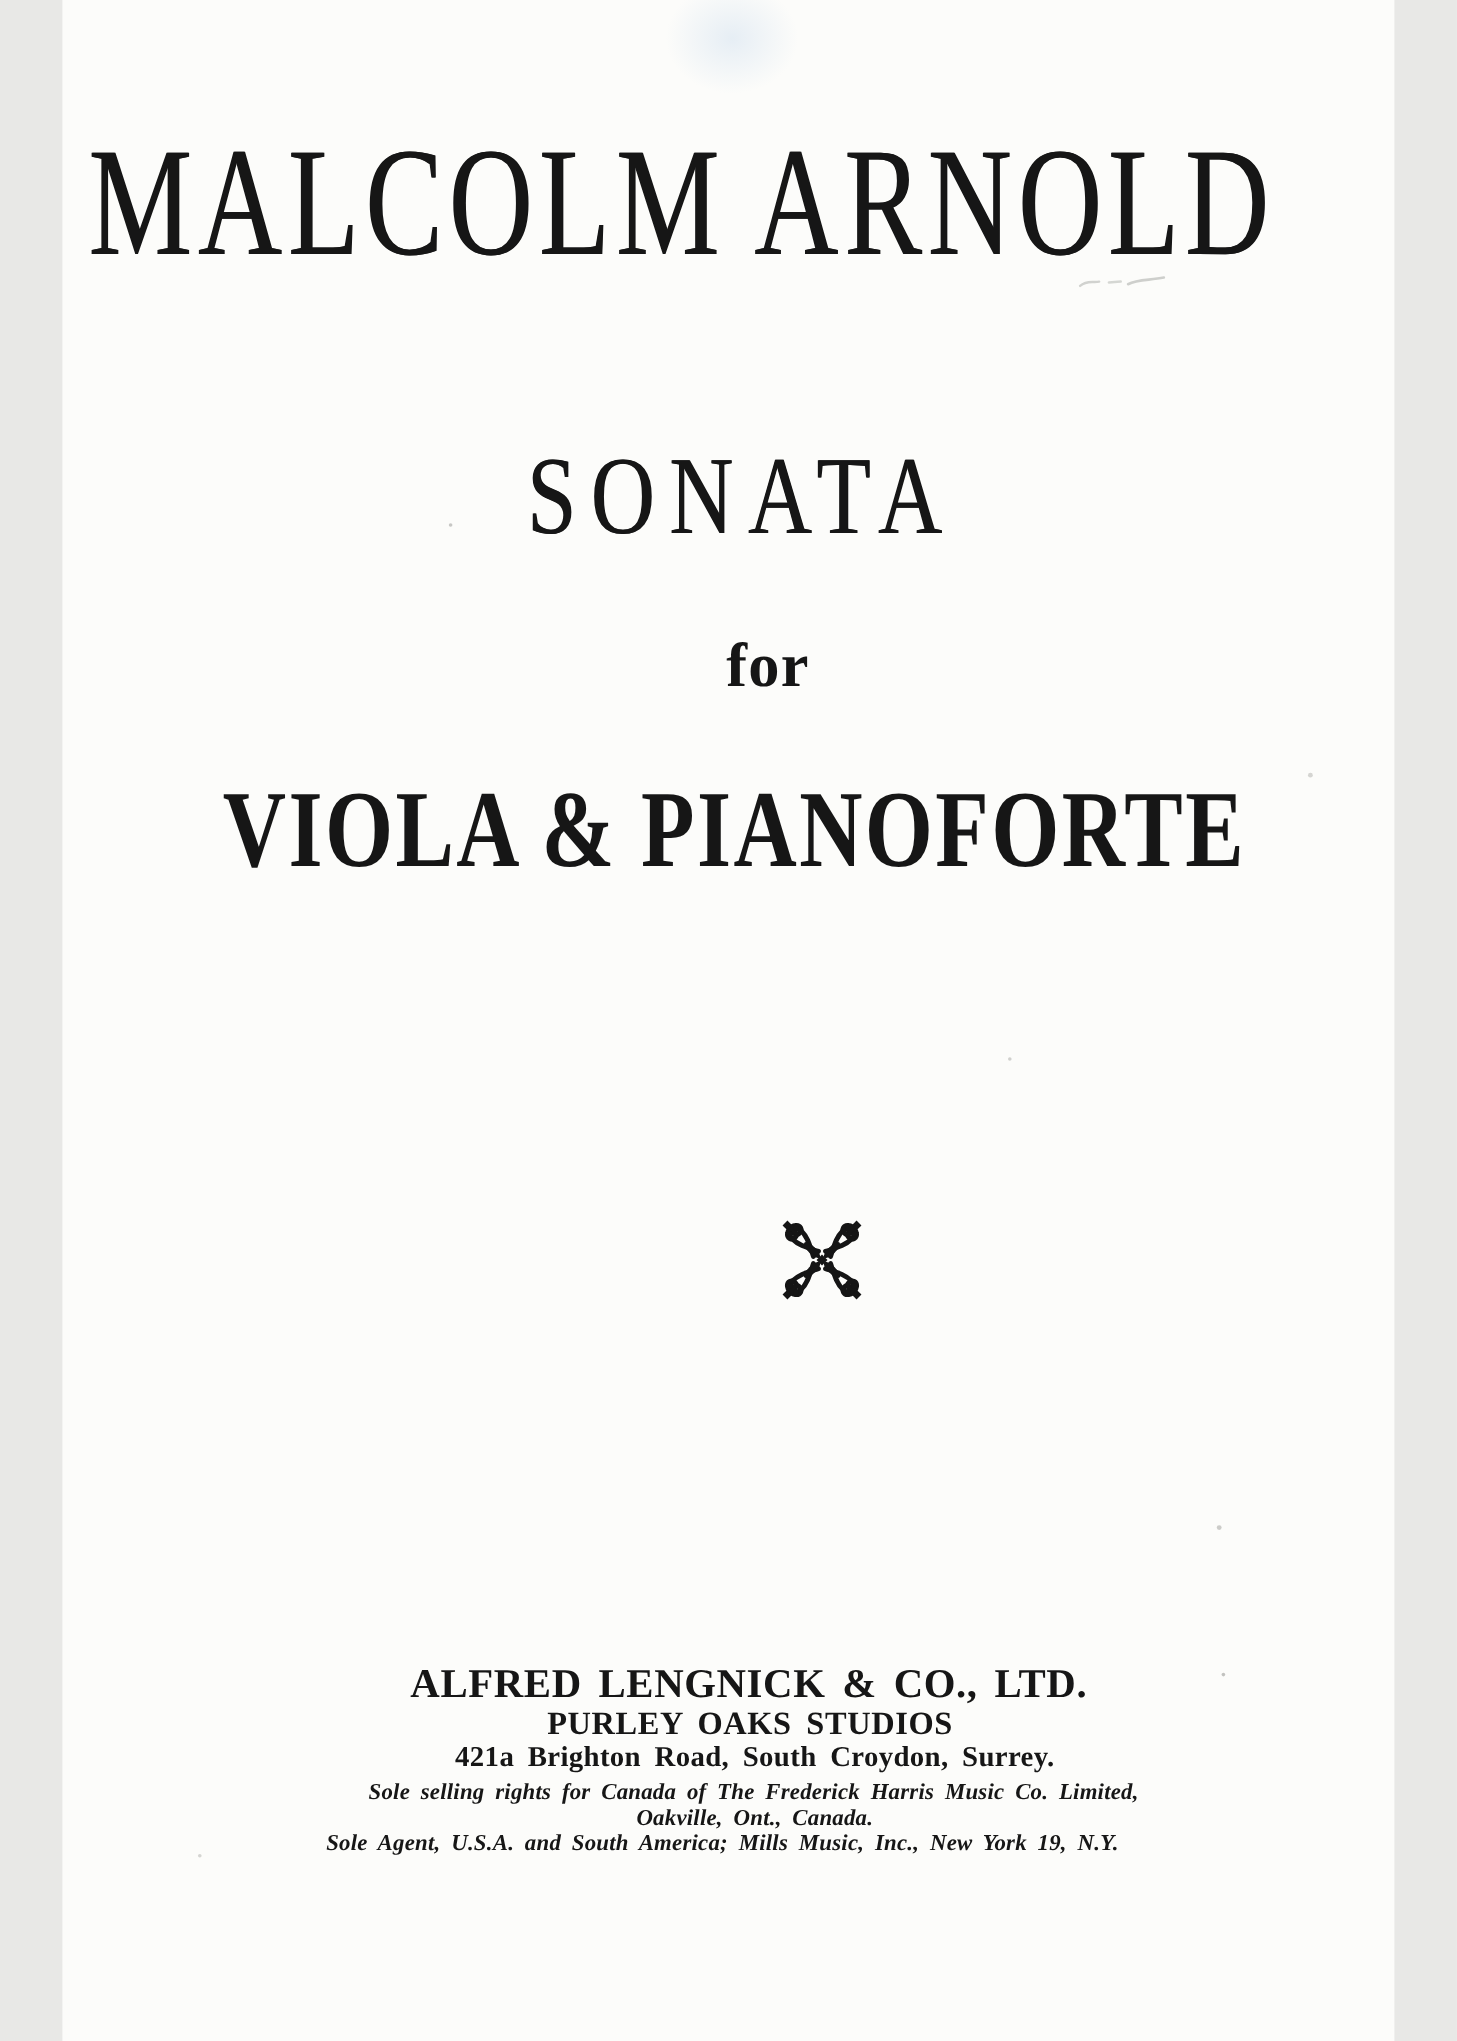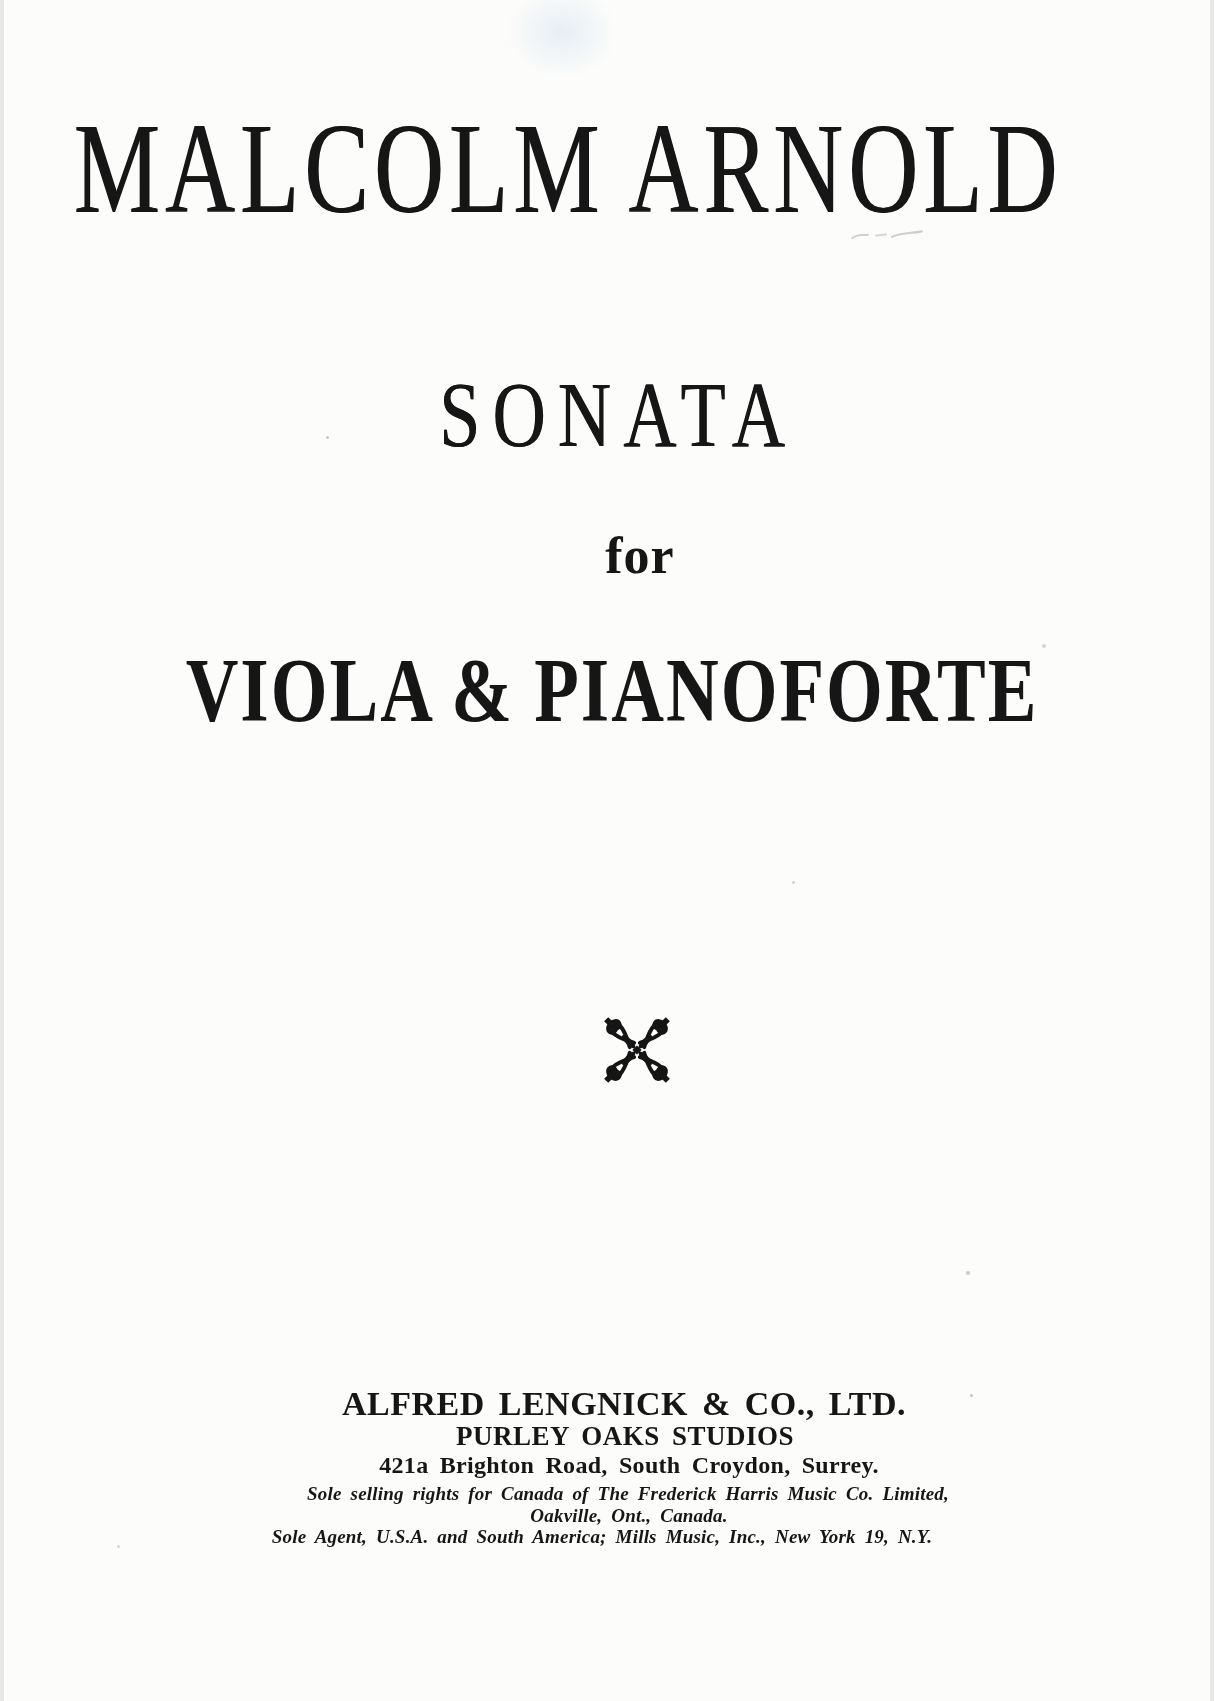--- a/index.html
+++ b/index.html
@@ -1,18 +1,18 @@
 <!DOCTYPE html>
 <html><head>
 <meta charset="utf-8">
 <style>
   html,body{margin:0;padding:0;background:#e8e8e6;}
   .page{
     position:relative;
-    width:1206px;height:1701px;
+    width:1110px;height:1701px;
     margin:0 auto;
     background:#fcfcfa;
     overflow:hidden;
     font-family:"Liberation Serif", serif;
     color:#161616;
   }
   .line{
     position:absolute;
     width:100%;
     text-align:center;

